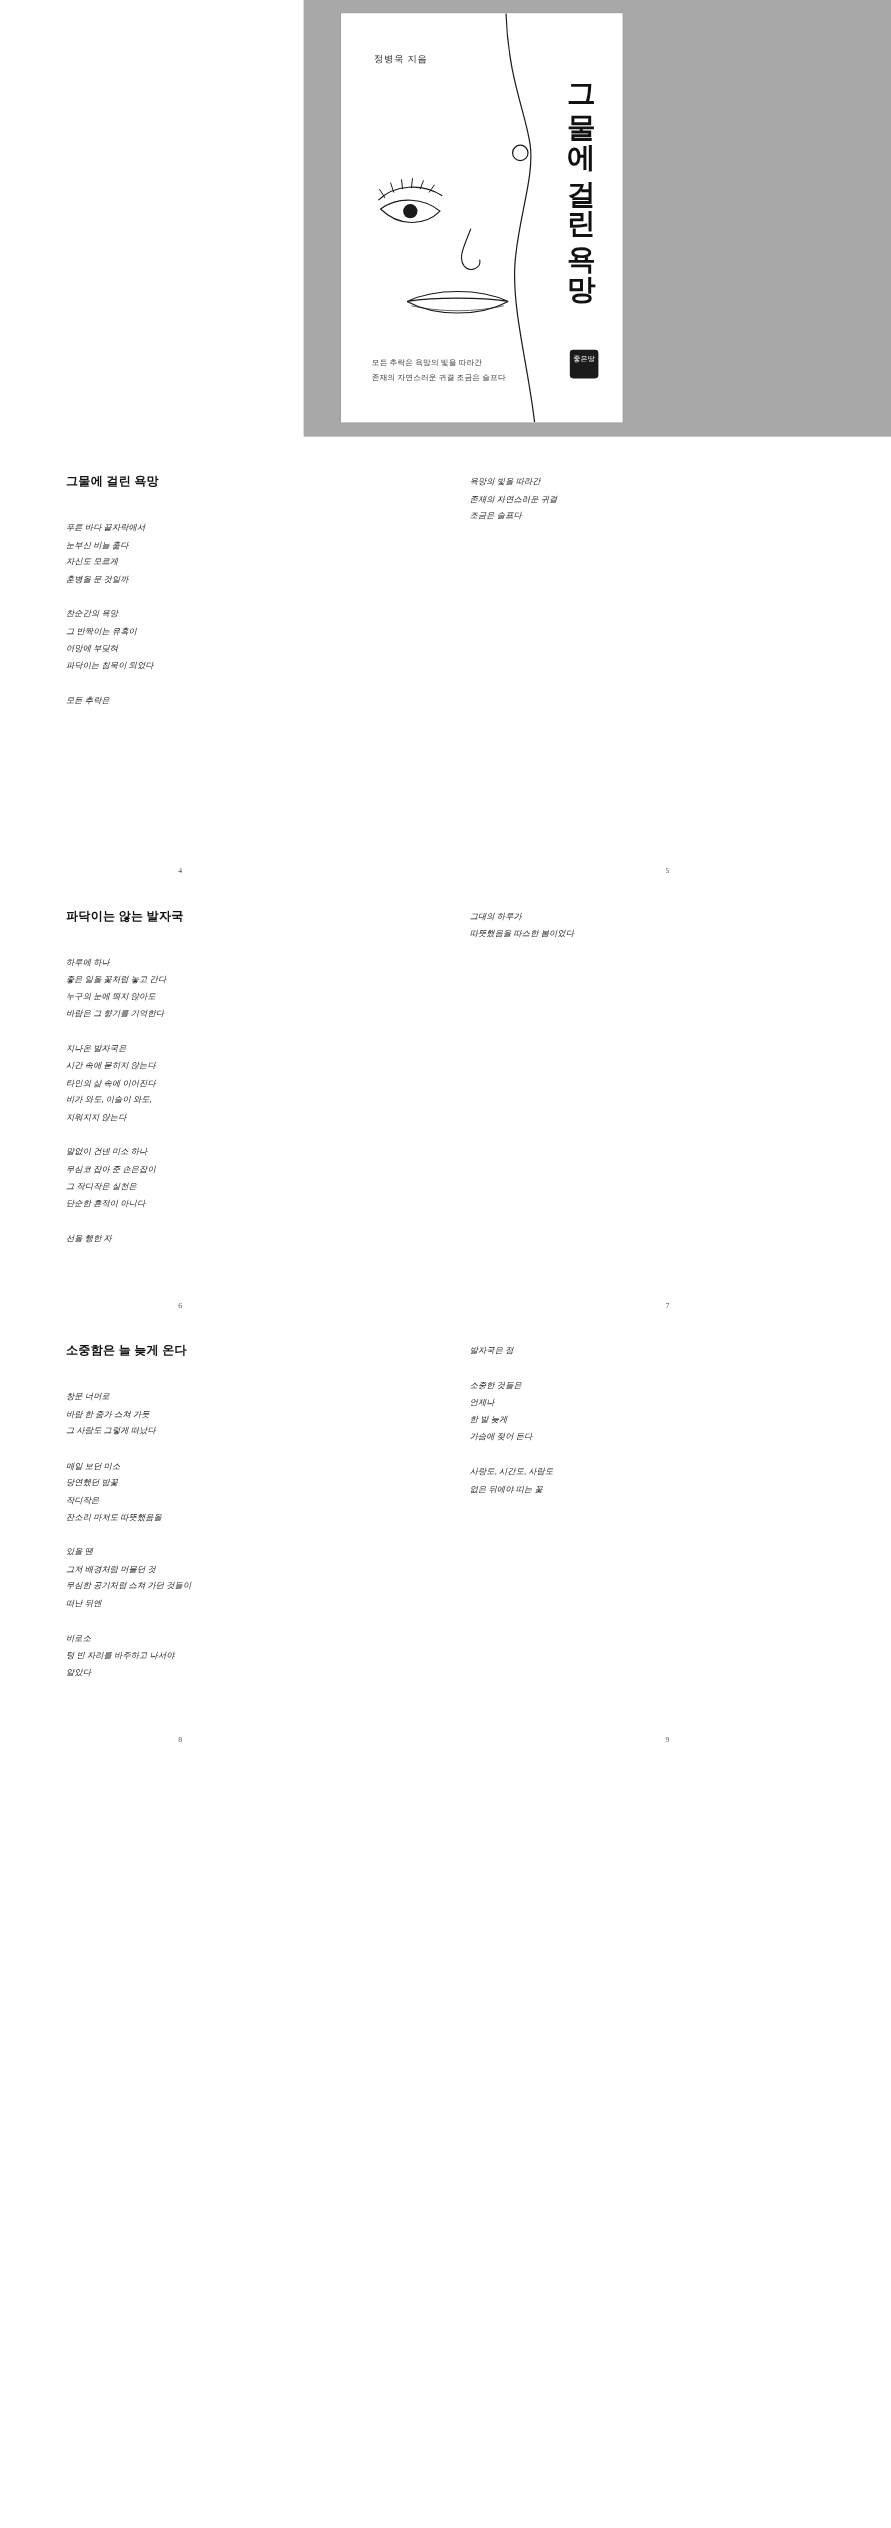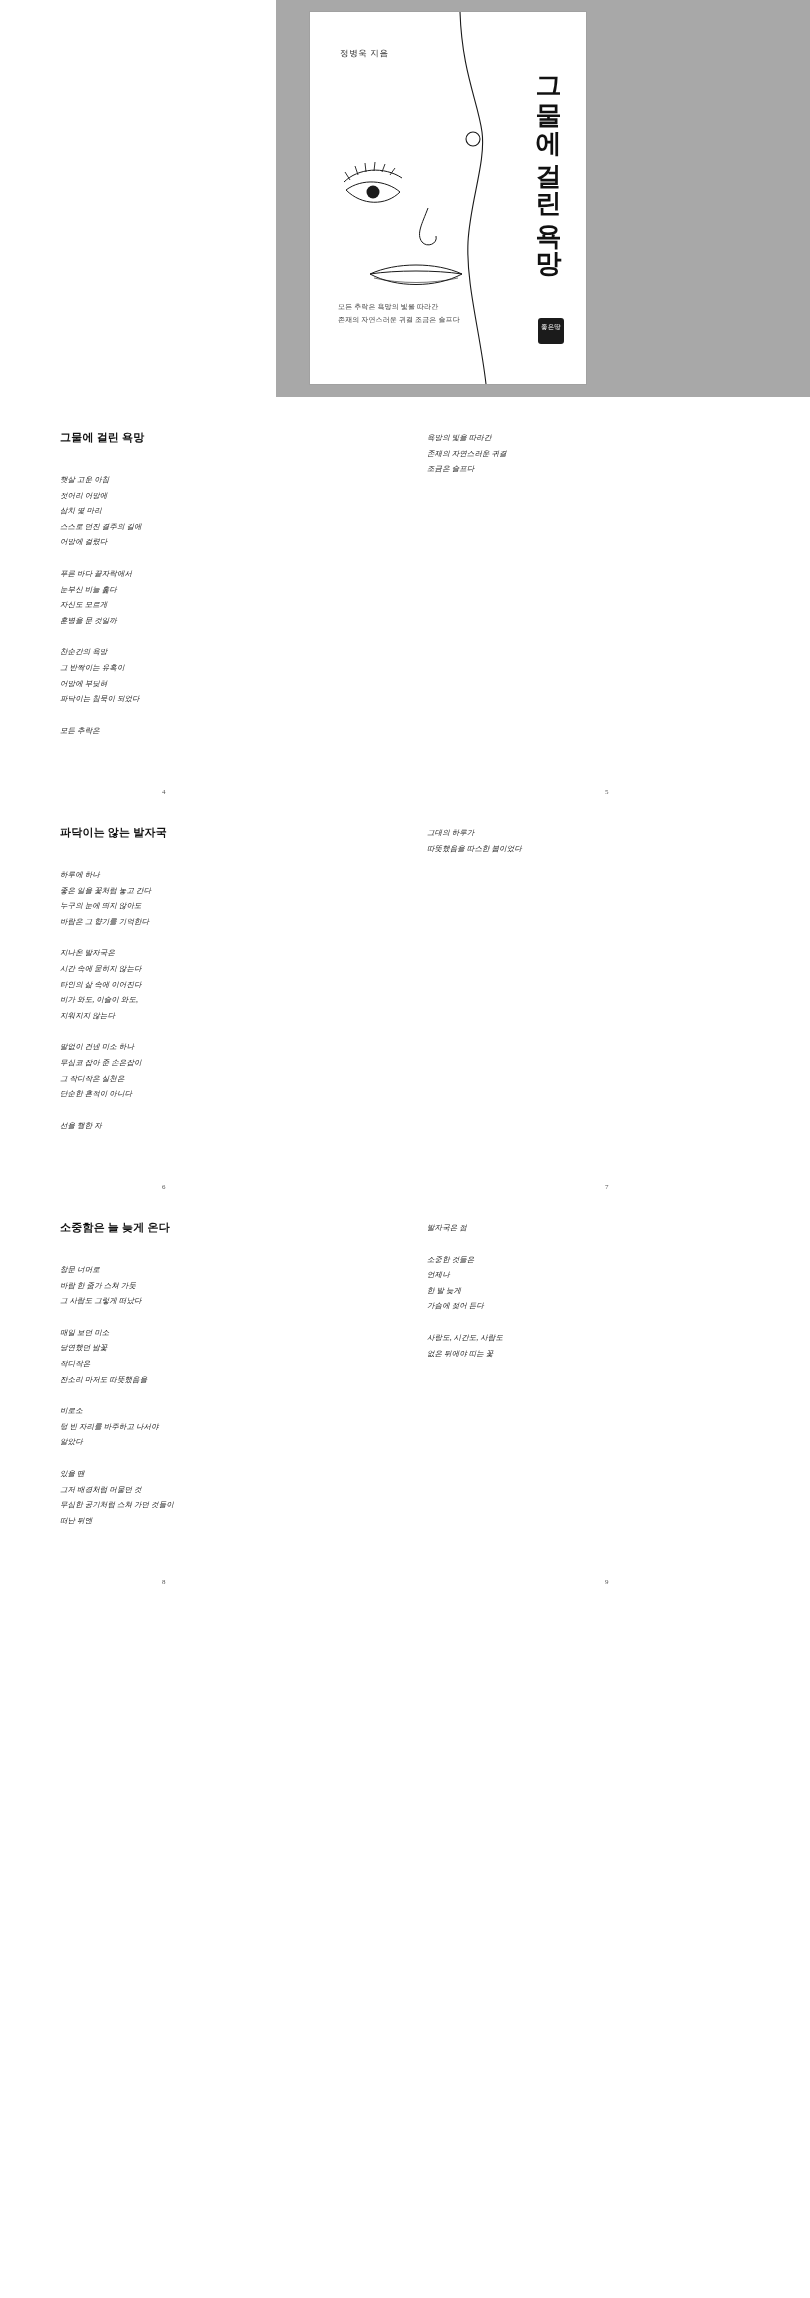--- a/index.html
+++ b/index.html
@@ -25,21 +25,21 @@
     left: 276px;
     top: 0;
     width: 534px;
     height: 397px;
     background: #a8a8a8;
   }
   .cover-book {
     position: absolute;
     left: 310px;
     top: 12px;
-    width: 276px;
+    width: 256px;
     height: 372px;
     background: #ffffff;
     box-shadow: 0 0 0 1px rgba(0,0,0,0.04);
     overflow: hidden;
   }
   .cover-author {
     position: absolute;
     left: 30px;
     top: 36px;
     font-size: 8.5px;
@@ -56,21 +56,21 @@
     line-height: 1.22;
     letter-spacing: 0.02em;
     font-weight: 700;
     color: #111111;
     writing-mode: vertical-rl;
     height: 230px;
   }
   .cover-sub {
     position: absolute;
     left: 28px;
-    bottom: 57px;
+    bottom: 34px;
     font-size: 7px;
     line-height: 1.85;
     color: #3a3a3a;
     letter-spacing: 0.02em;
   }
   .cover-logo {
     position: absolute;
     right: 22px;
     bottom: 40px;
     width: 26px;
@@ -187,27 +187,20 @@
       <div>존재의 자연스러운 귀결 조금은 슬프다</div>
     </div>
     <div class="cover-logo">좋은땅</div>
   </div>
 
   <div class="spread s1">
     <div class="leaf left">
       <div class="poem-title">그물에 걸린 욕망</div>
       <div class="poem-body">
         <div class="stanza">
-          <div class="line">햇살 고운 아침</div>
-          <div class="line">젓어리 어망에</div>
-          <div class="line">삼치 몇 마리</div>
-          <div class="line">스스로 던진 결주의 길에</div>
-          <div class="line">어망에 걸렸다</div>
-        </div>
-        <div class="stanza">
           <div class="line">푸른 바다 끝자락에서</div>
           <div class="line">눈부신 비늘 훑다</div>
           <div class="line">자신도 모르게</div>
           <div class="line">훈병을 문 것일까</div>
         </div>
         <div class="stanza">
           <div class="line">찬순간의 욕망</div>
           <div class="line">그 반짝이는 유혹이</div>
           <div class="line">어망에 부딪혀</div>
           <div class="line">파닥이는 침묵이 되었다</div>
@@ -279,30 +272,30 @@
           <div class="line">바람 한 줌가 스쳐 가듯</div>
           <div class="line">그 사람도 그렇게 떠났다</div>
         </div>
         <div class="stanza">
           <div class="line">매일 보던 미소</div>
           <div class="line">당연했던 밤꽃</div>
           <div class="line">작디작은</div>
           <div class="line">잔소리 마저도 따뜻했음을</div>
         </div>
         <div class="stanza">
-          <div class="line">비로소</div>
-          <div class="line">텅 빈 자리를 바주하고 나서야</div>
-          <div class="line">알았다</div>
-        </div>
-        <div class="stanza">
           <div class="line">있을 땐</div>
           <div class="line">그저 배경처럼 머물던 것</div>
           <div class="line">무심한 공기처럼 스쳐 가던 것들이</div>
           <div class="line">떠난 뒤엔</div>
         </div>
+        <div class="stanza">
+          <div class="line">비로소</div>
+          <div class="line">텅 빈 자리를 바주하고 나서야</div>
+          <div class="line">알았다</div>
+        </div>
       </div>
       <div class="folio">8</div>
     </div>
     <div class="leaf right">
       <div class="poem-body">
         <div class="stanza">
           <div class="line">발자국은 점</div>
         </div>
         <div class="stanza">
           <div class="line">소중한 것들은</div>

